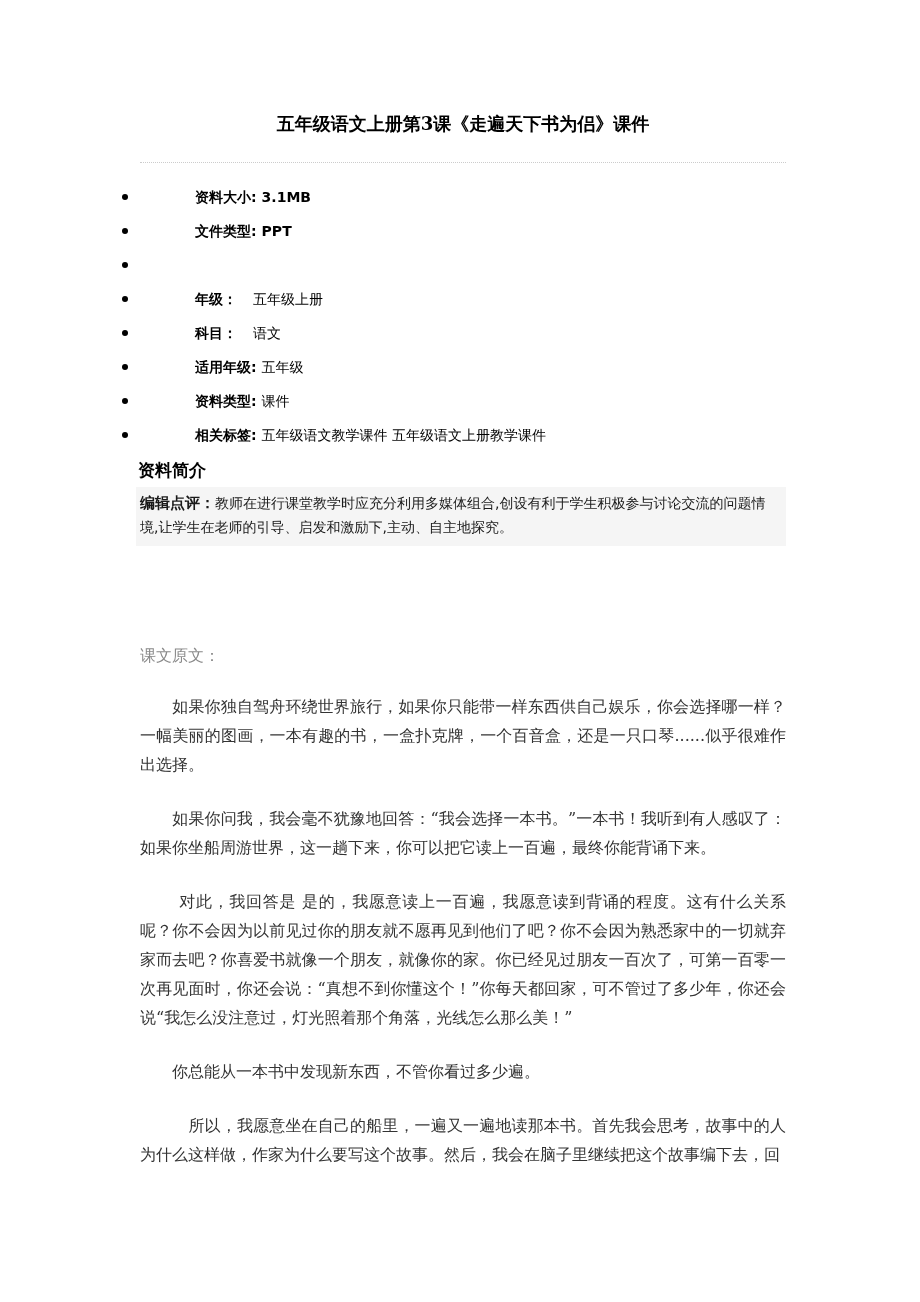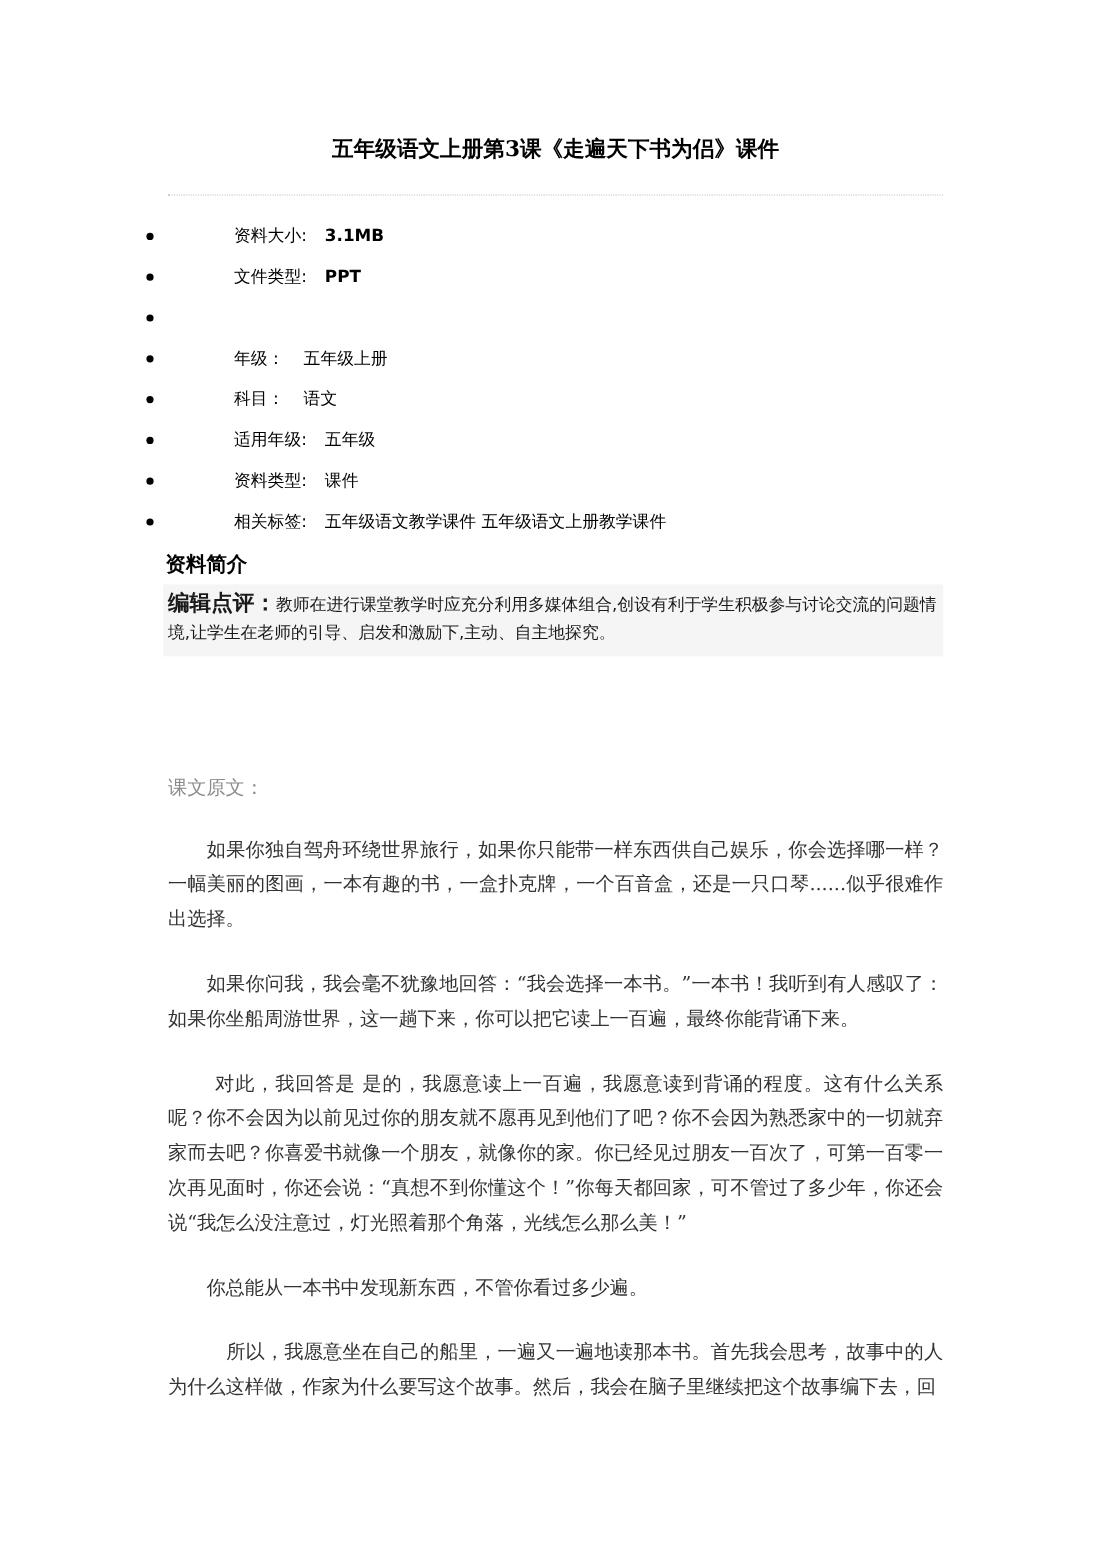--- a/index.html
+++ b/index.html
@@ -38,40 +38,40 @@
   ul.meta-list li::before {
     content: "";
     position: absolute;
     left: 0;
     top: 7px;
     width: 6px;
     height: 6px;
     border-radius: 50%;
     background: #000000;
   }
-  .label { font-weight: 400; }
-  .value { margin-left: 15px; }
+  .label { font-weight: 700; }
+  .value { margin-left: 5px; }
   .value.strong { font-weight: 700; }
   .value.gap { margin-left: 16px; }
 
   .intro-heading {
     font-size: 17px;
     font-weight: 700;
     margin: 14px 0 5px -2px;
   }
 
   .editor-box {
     background: #f5f5f5;
     margin-left: -4px;
     padding: 4px 4px 7px 4px;
     font-size: 14px;
     line-height: 24px;
     color: #1a1a1a;
   }
-  .editor-label { font-weight: 700; font-size: 18px; }
+  .editor-label { font-weight: 700; font-size: 15px; }
 
   .section-label {
     margin-top: 100px;
     font-size: 16px;
     color: #8a8a8a;
     font-family: "DejaVu Serif", "Liberation Serif", serif;
   }
 
   .para {
     font-family: "DejaVu Serif", "Liberation Serif", serif;

